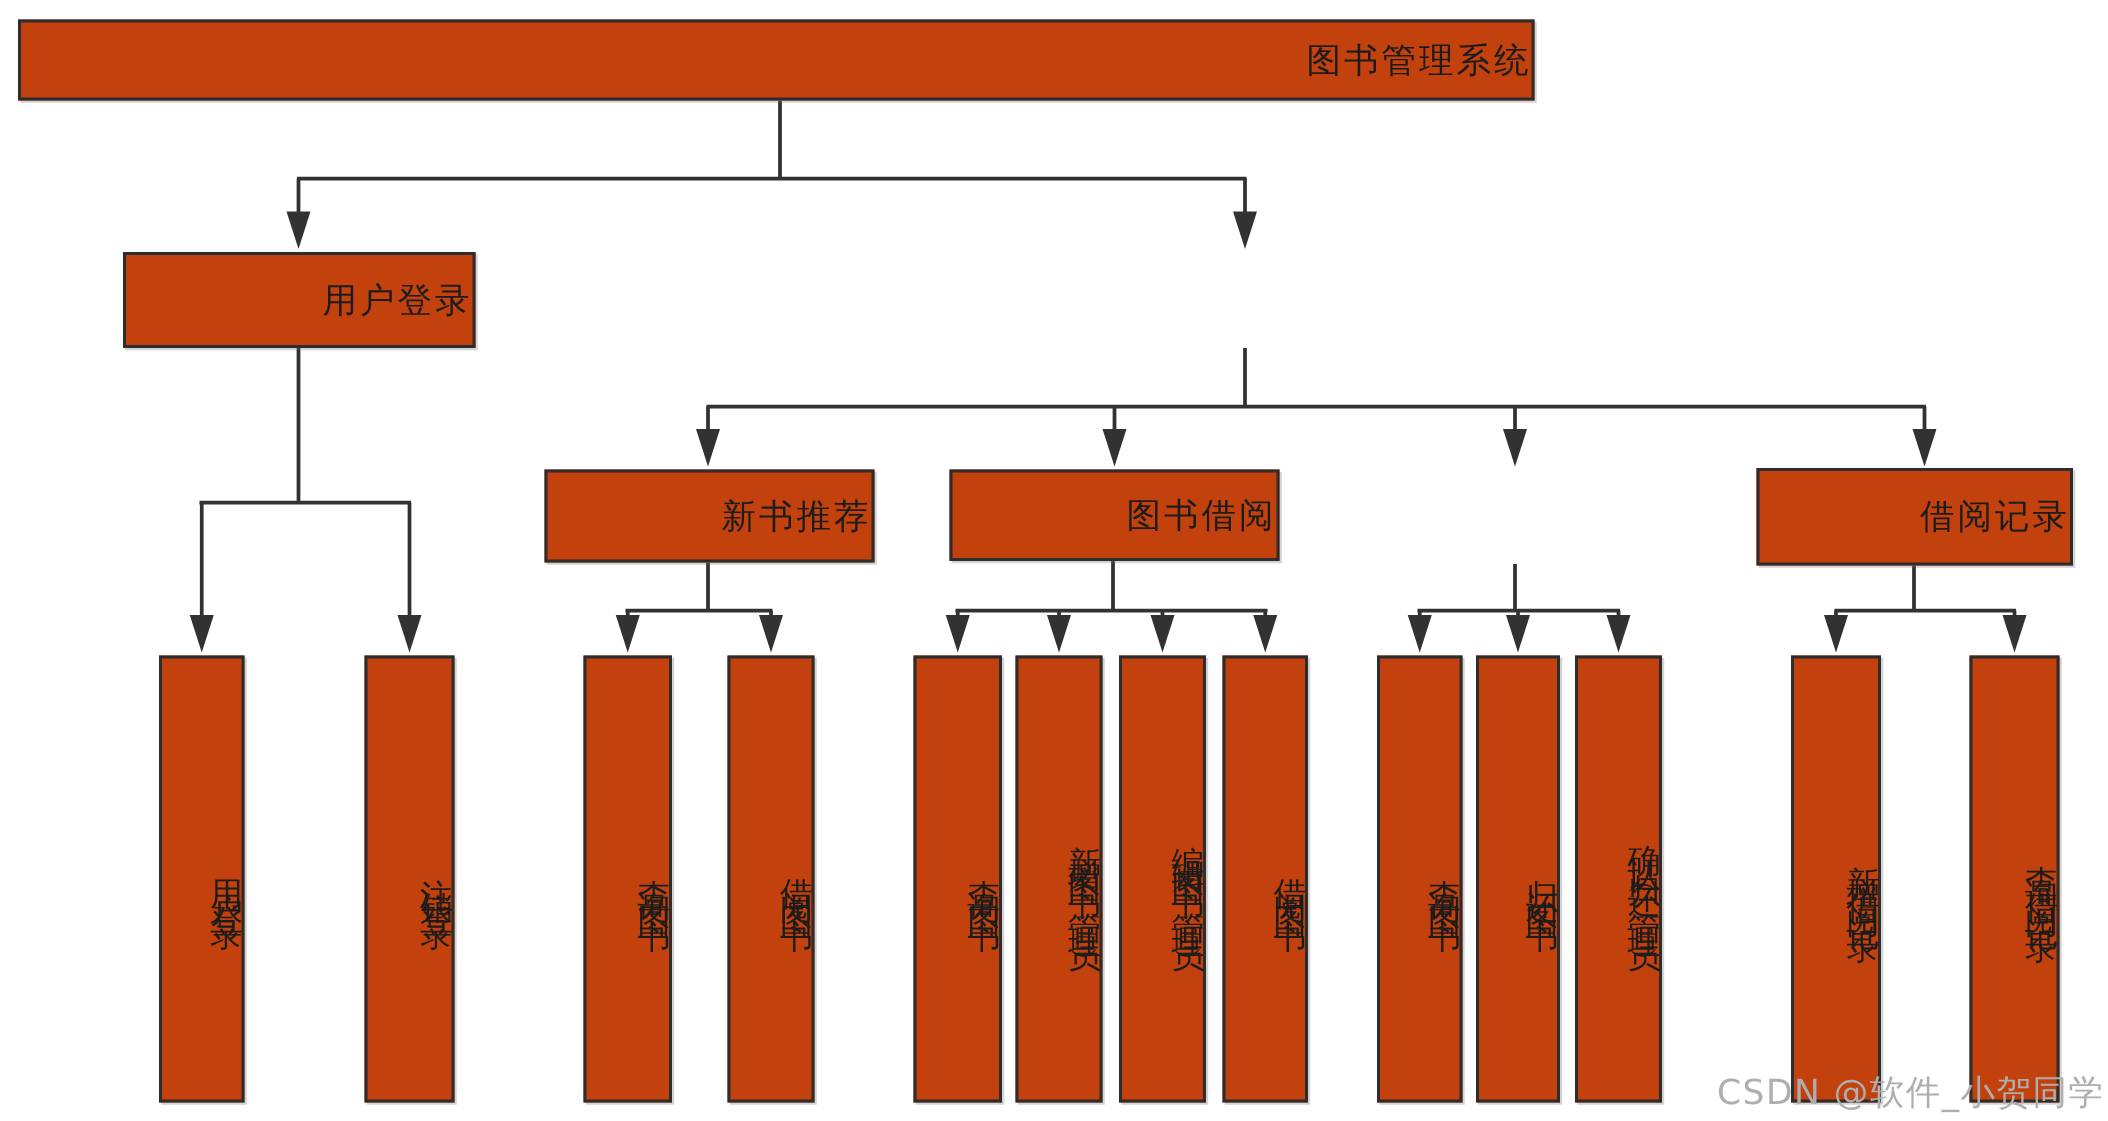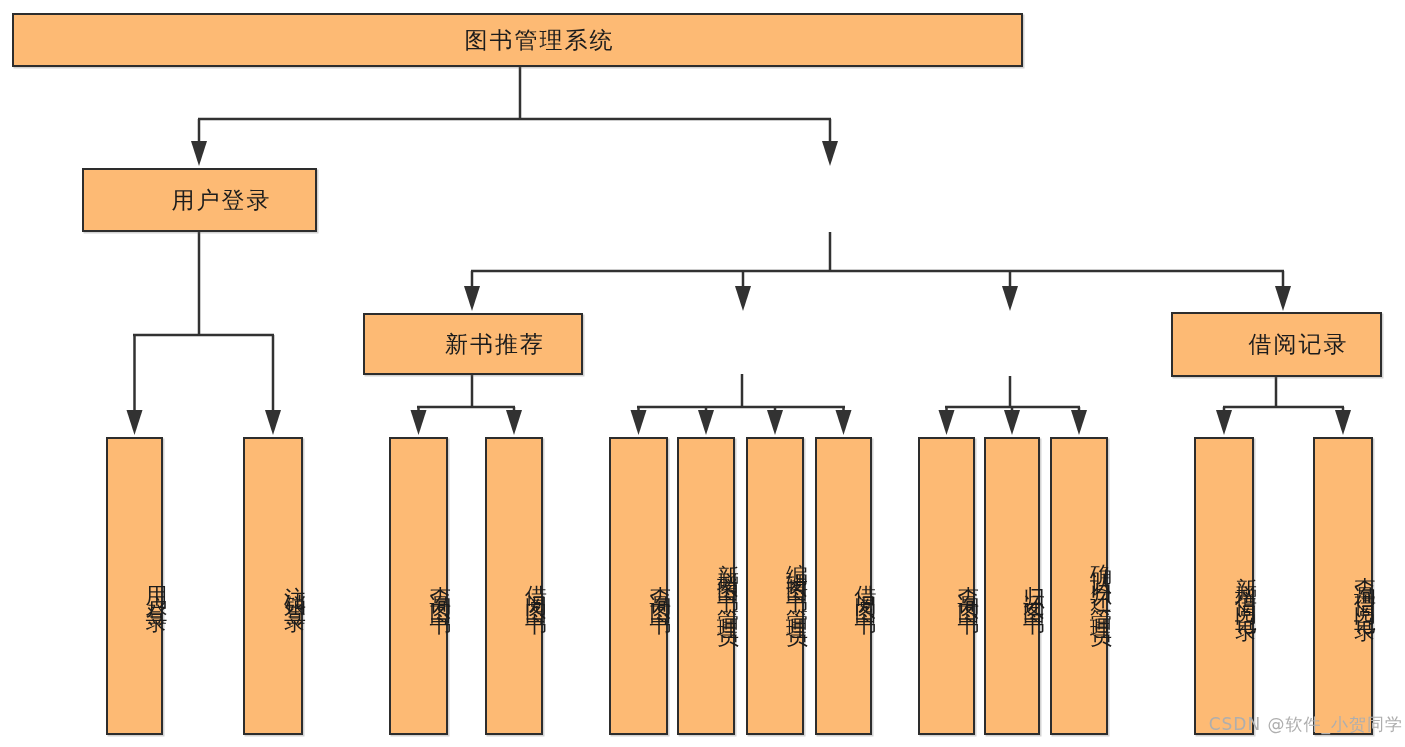--- a/index.html
+++ b/index.html
@@ -2,32 +2,32 @@
 <html><head>
 <meta charset="utf-8">
 <style>
   html,body{margin:0;padding:0;background:#fff;}
   .canvas{
     position:relative;width:1405px;height:747px;background:#ffffff;
     font-family:"DejaVu Sans","Liberation Sans",sans-serif;overflow:hidden;
   }
   #connectors{position:absolute;left:0;top:0;z-index:1;}
   .node{
-    position:absolute;box-sizing:border-box;background:#fdba74;
-    border:2px solid #2d2d2d;display:flex;align-items:center;justify-content:center;
+    position:absolute;box-sizing:border-box;background:#c2410c;
+    border:2px solid #2d2d2d;display:flex;align-items:center;justify-content:flex-end;
     box-shadow:1.5px 1.5px 0 rgba(110,110,110,.30);z-index:2;padding-left:44px;
   }
   .node.h span{font-size:23px;color:#1c1c1c;letter-spacing:2px;white-space:nowrap;}
   .node.v span{
     writing-mode:vertical-rl;text-orientation:mixed;
     font-size:22px;color:#1c1c1c;letter-spacing:9px;line-height:1;
   }
   .watermark{
     position:absolute;top:713px;right:2px;z-index:6;
-    font-size:17px;color:#aeaeae;letter-spacing:1px;white-space:nowrap;
+    font-size:23px;color:#aeaeae;letter-spacing:1px;white-space:nowrap;
   }
 </style>
 </head>
 <body>
 
 <div class="canvas">
 
   <svg id="connectors" width="1405" height="747">
       <line x1="198" y1="119" x2="831" y2="119" stroke="#323232" stroke-width="2.5"></line>
       <line x1="133" y1="335" x2="274" y2="335" stroke="#323232" stroke-width="2.5"></line>
@@ -87,20 +87,23 @@
     <span>图书管理系统</span>
   </div>
 
   <div class="node h" style="left:82px;top:168px;width:235px;height:64px">
     <span>用户登录</span>
   </div>
 
   <div class="node h" style="left:363px;top:313px;width:220px;height:62px">
     <span>新书推荐</span>
   </div>
+  <div class="node h" style="left:633px;top:313px;width:220px;height:61px">
+    <span>图书借阅</span>
+  </div>
   <div class="node h" style="left:1171px;top:312px;width:211px;height:65px">
     <span>借阅记录</span>
   </div>
 
   <div class="node v" style="left:106px;top:437px;width:57px;height:298px">
     <span>用户登录</span>
   </div>
   <div class="node v" style="left:243px;top:437px;width:60px;height:298px">
     <span>注销登录</span>
   </div>

